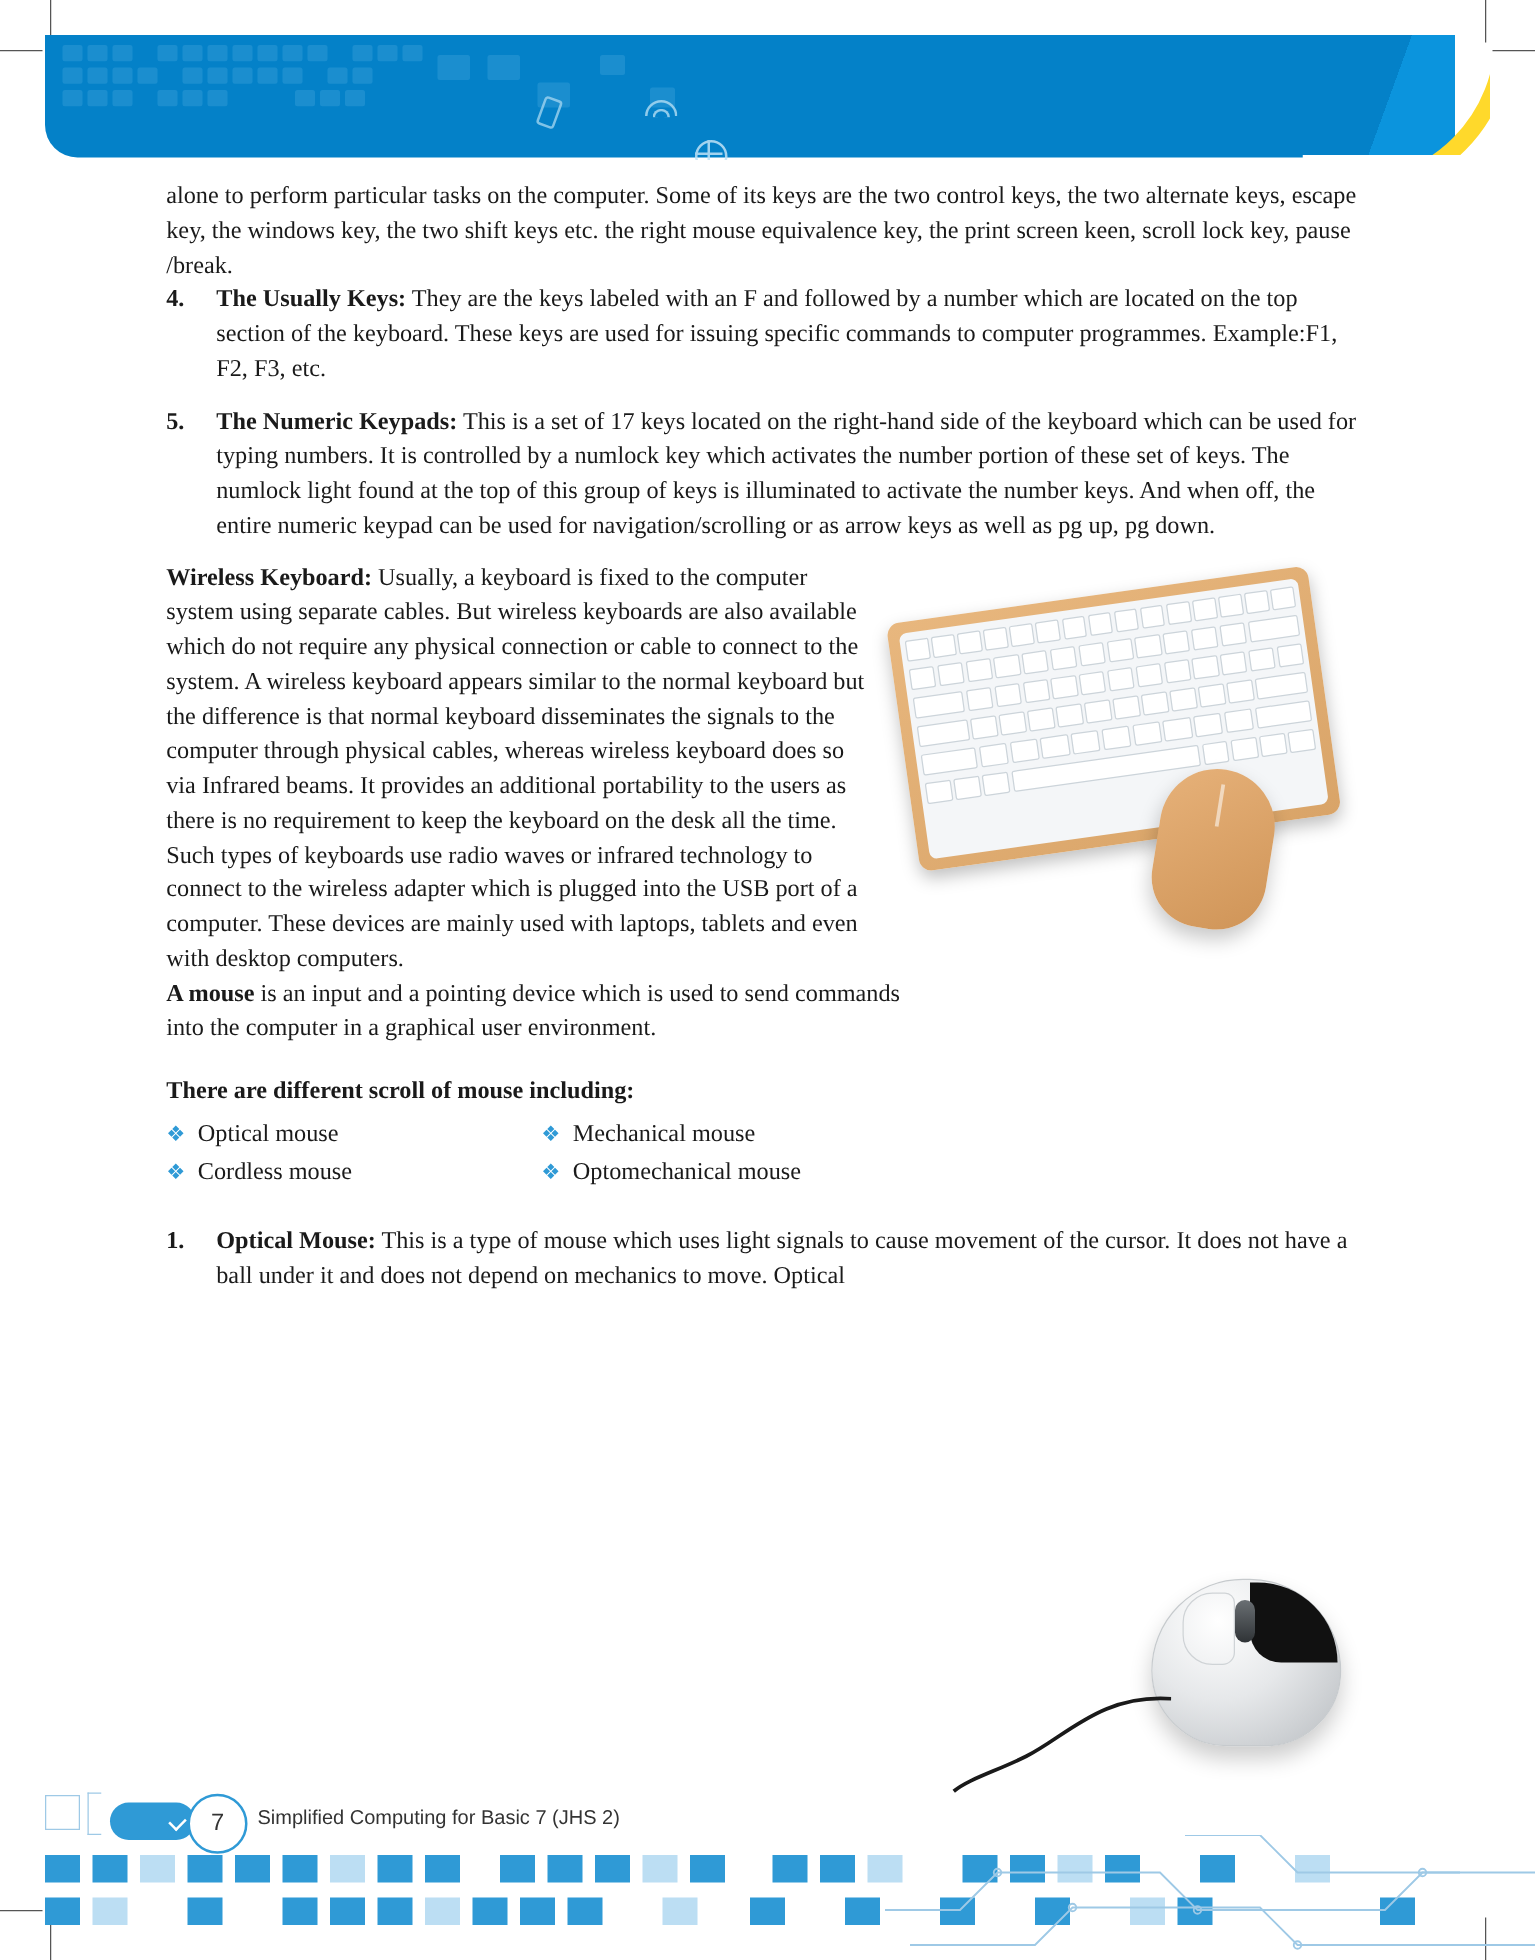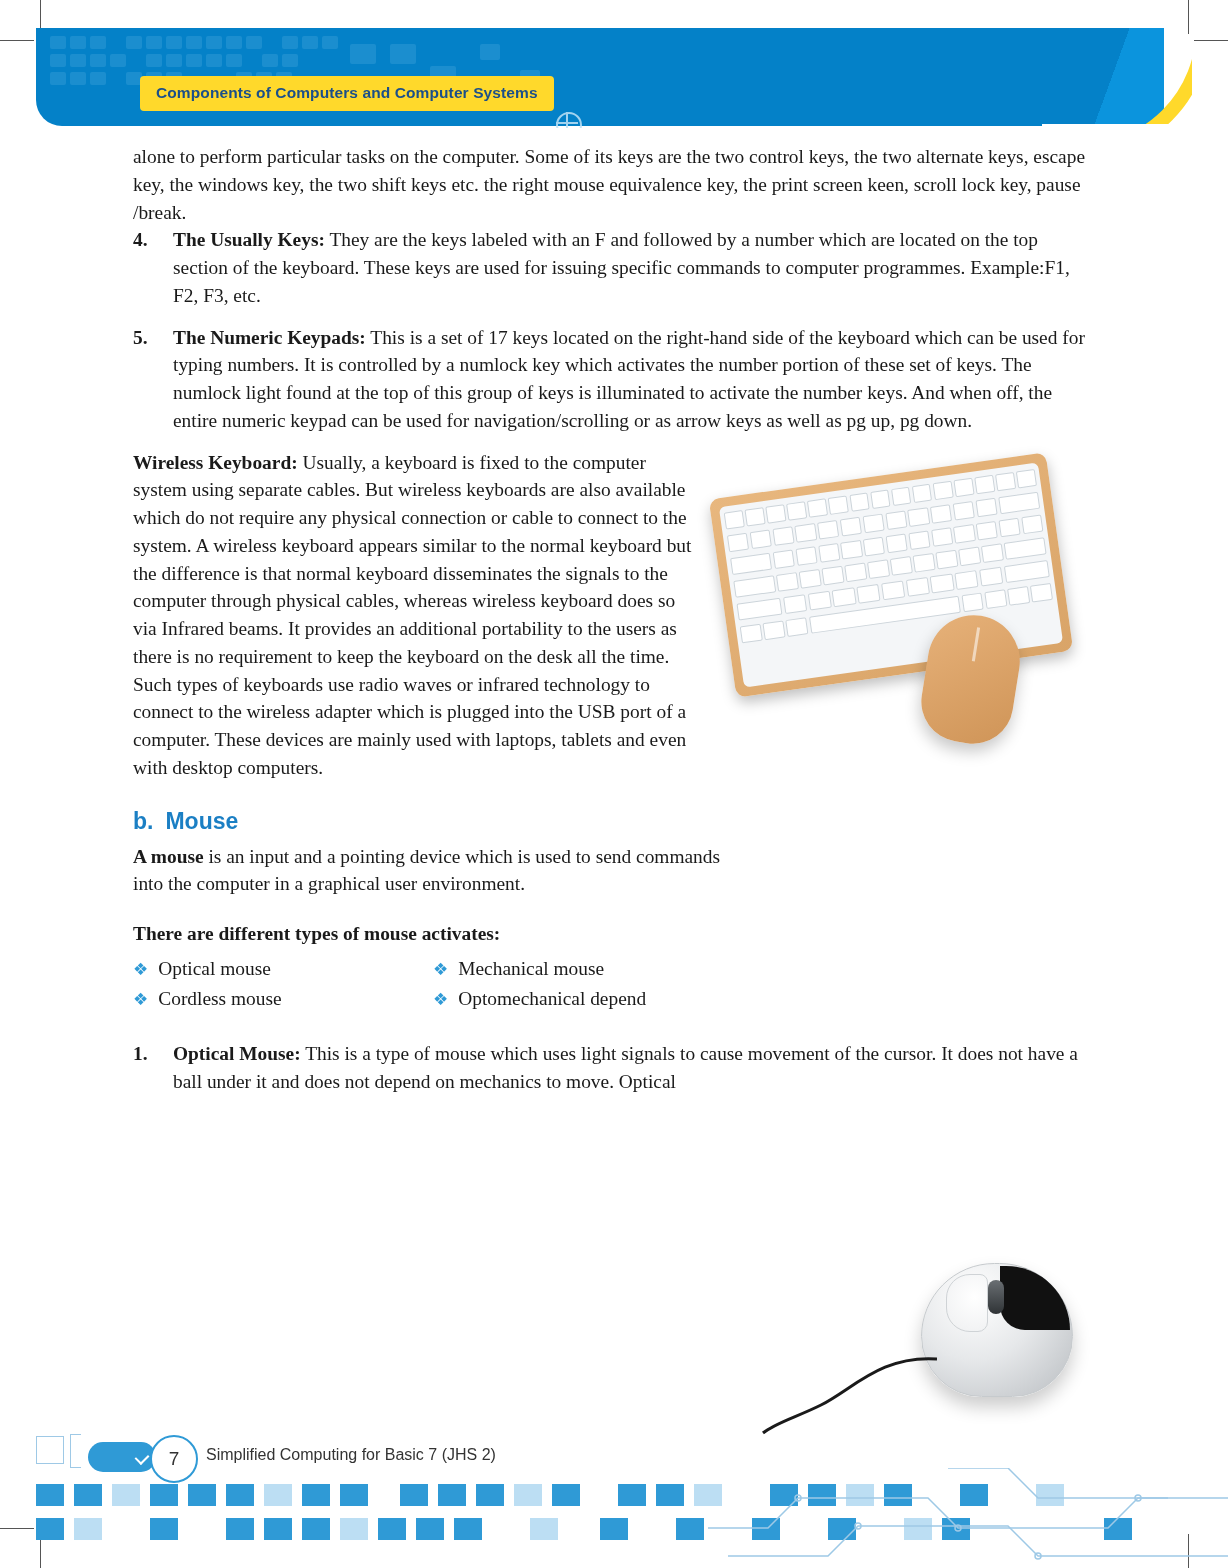--- a/index.html
+++ b/index.html
@@ -464,21 +464,20 @@
     <div class="wifi-icon">
         <i></i>
         <b></b>
       </div>
     <div class="globe-icon"></div>
   </div>
   <div class="header-yellow">
       <i></i>
       <b></b>
     </div>
-  <div class="chip-title">Components of Computers and Computer Systems</div>
 </div>
 
 <div class="content">
 
   <div class="para">alone to perform particular tasks on the computer. Some of its keys are the two control keys, the two alternate keys, escape key, the windows key, the two shift keys etc. the right mouse equivalence key, the print screen keen, scroll lock key, pause /break.</div>
 
   <ol class="num-list">
     <li>
       <span class="num">4.</span>
       <span class="bold">The Usually Keys:</span><span> They are the keys labeled with an F and followed by a number which are located on the top section of the keyboard. These keys are used for issuing specific commands to computer programmes. Example:F1, F2, F3, etc.</span>
@@ -579,49 +578,46 @@
               <span></span>
               <span></span>
           </div>
         </div>
       </div>
       <div class="mouse-wl"></div>
     </div>
     <span class="bold">Wireless Keyboard:</span><span> Usually, a keyboard is fixed to the computer system using separate cables. But wireless keyboards are also available which do not require any physical connection or cable to connect to the system. A wireless keyboard appears similar to the normal keyboard but the difference is that normal keyboard disseminates the signals to the computer through physical cables, whereas wireless keyboard does so via Infrared beams. It provides an additional portability to the users as there is no requirement to keep the keyboard on the desk all the time. Such types of keyboards use radio waves or infrared technology to connect to the wireless adapter which is plugged into the USB port of a computer. These devices are mainly used with laptops, tablets and even with desktop computers.</span>
   </div>
 
-  <div class="section-head">
-    <span class="letter">b.</span><span>Mouse</span>
-  </div>
 
   <div class="para" style="width:600px;">
     <span class="bold">A mouse</span><span> is an input and a pointing device which is used to send commands into the computer in a graphical user environment.</span>
   </div>
 
-  <div class="para bold" style="margin-top:22px;">There are different types of mouse activates:</div>
+  <div class="para bold" style="margin-top:22px;">There are different scroll of mouse including:</div>
 
   <div class="bullets">
     <div class="bullet-row">
       <div class="bullet-col">
         <span class="bdot">❖</span>
         <span class="btxt">Optical mouse</span>
       </div>
       <div class="bullet-col">
         <span class="bdot">❖</span>
         <span class="btxt">Mechanical mouse</span>
       </div>
     </div>
     <div class="bullet-row">
       <div class="bullet-col">
         <span class="bdot">❖</span>
         <span class="btxt">Cordless mouse</span>
       </div>
       <div class="bullet-col">
         <span class="bdot">❖</span>
-        <span class="btxt">Optomechanical depend</span>
+        <span class="btxt">Optomechanical mouse</span>
       </div>
     </div>
   </div>
 
   <ol class="num-list" style="margin-top:30px;">
     <li>
       <span class="num">1.</span>
       <span class="bold">Optical Mouse:</span><span> This is a type of mouse which uses light signals to cause movement of the cursor. It does not have a ball under it and does not depend on mechanics to move.  Optical</span>
     </li>
   </ol>

